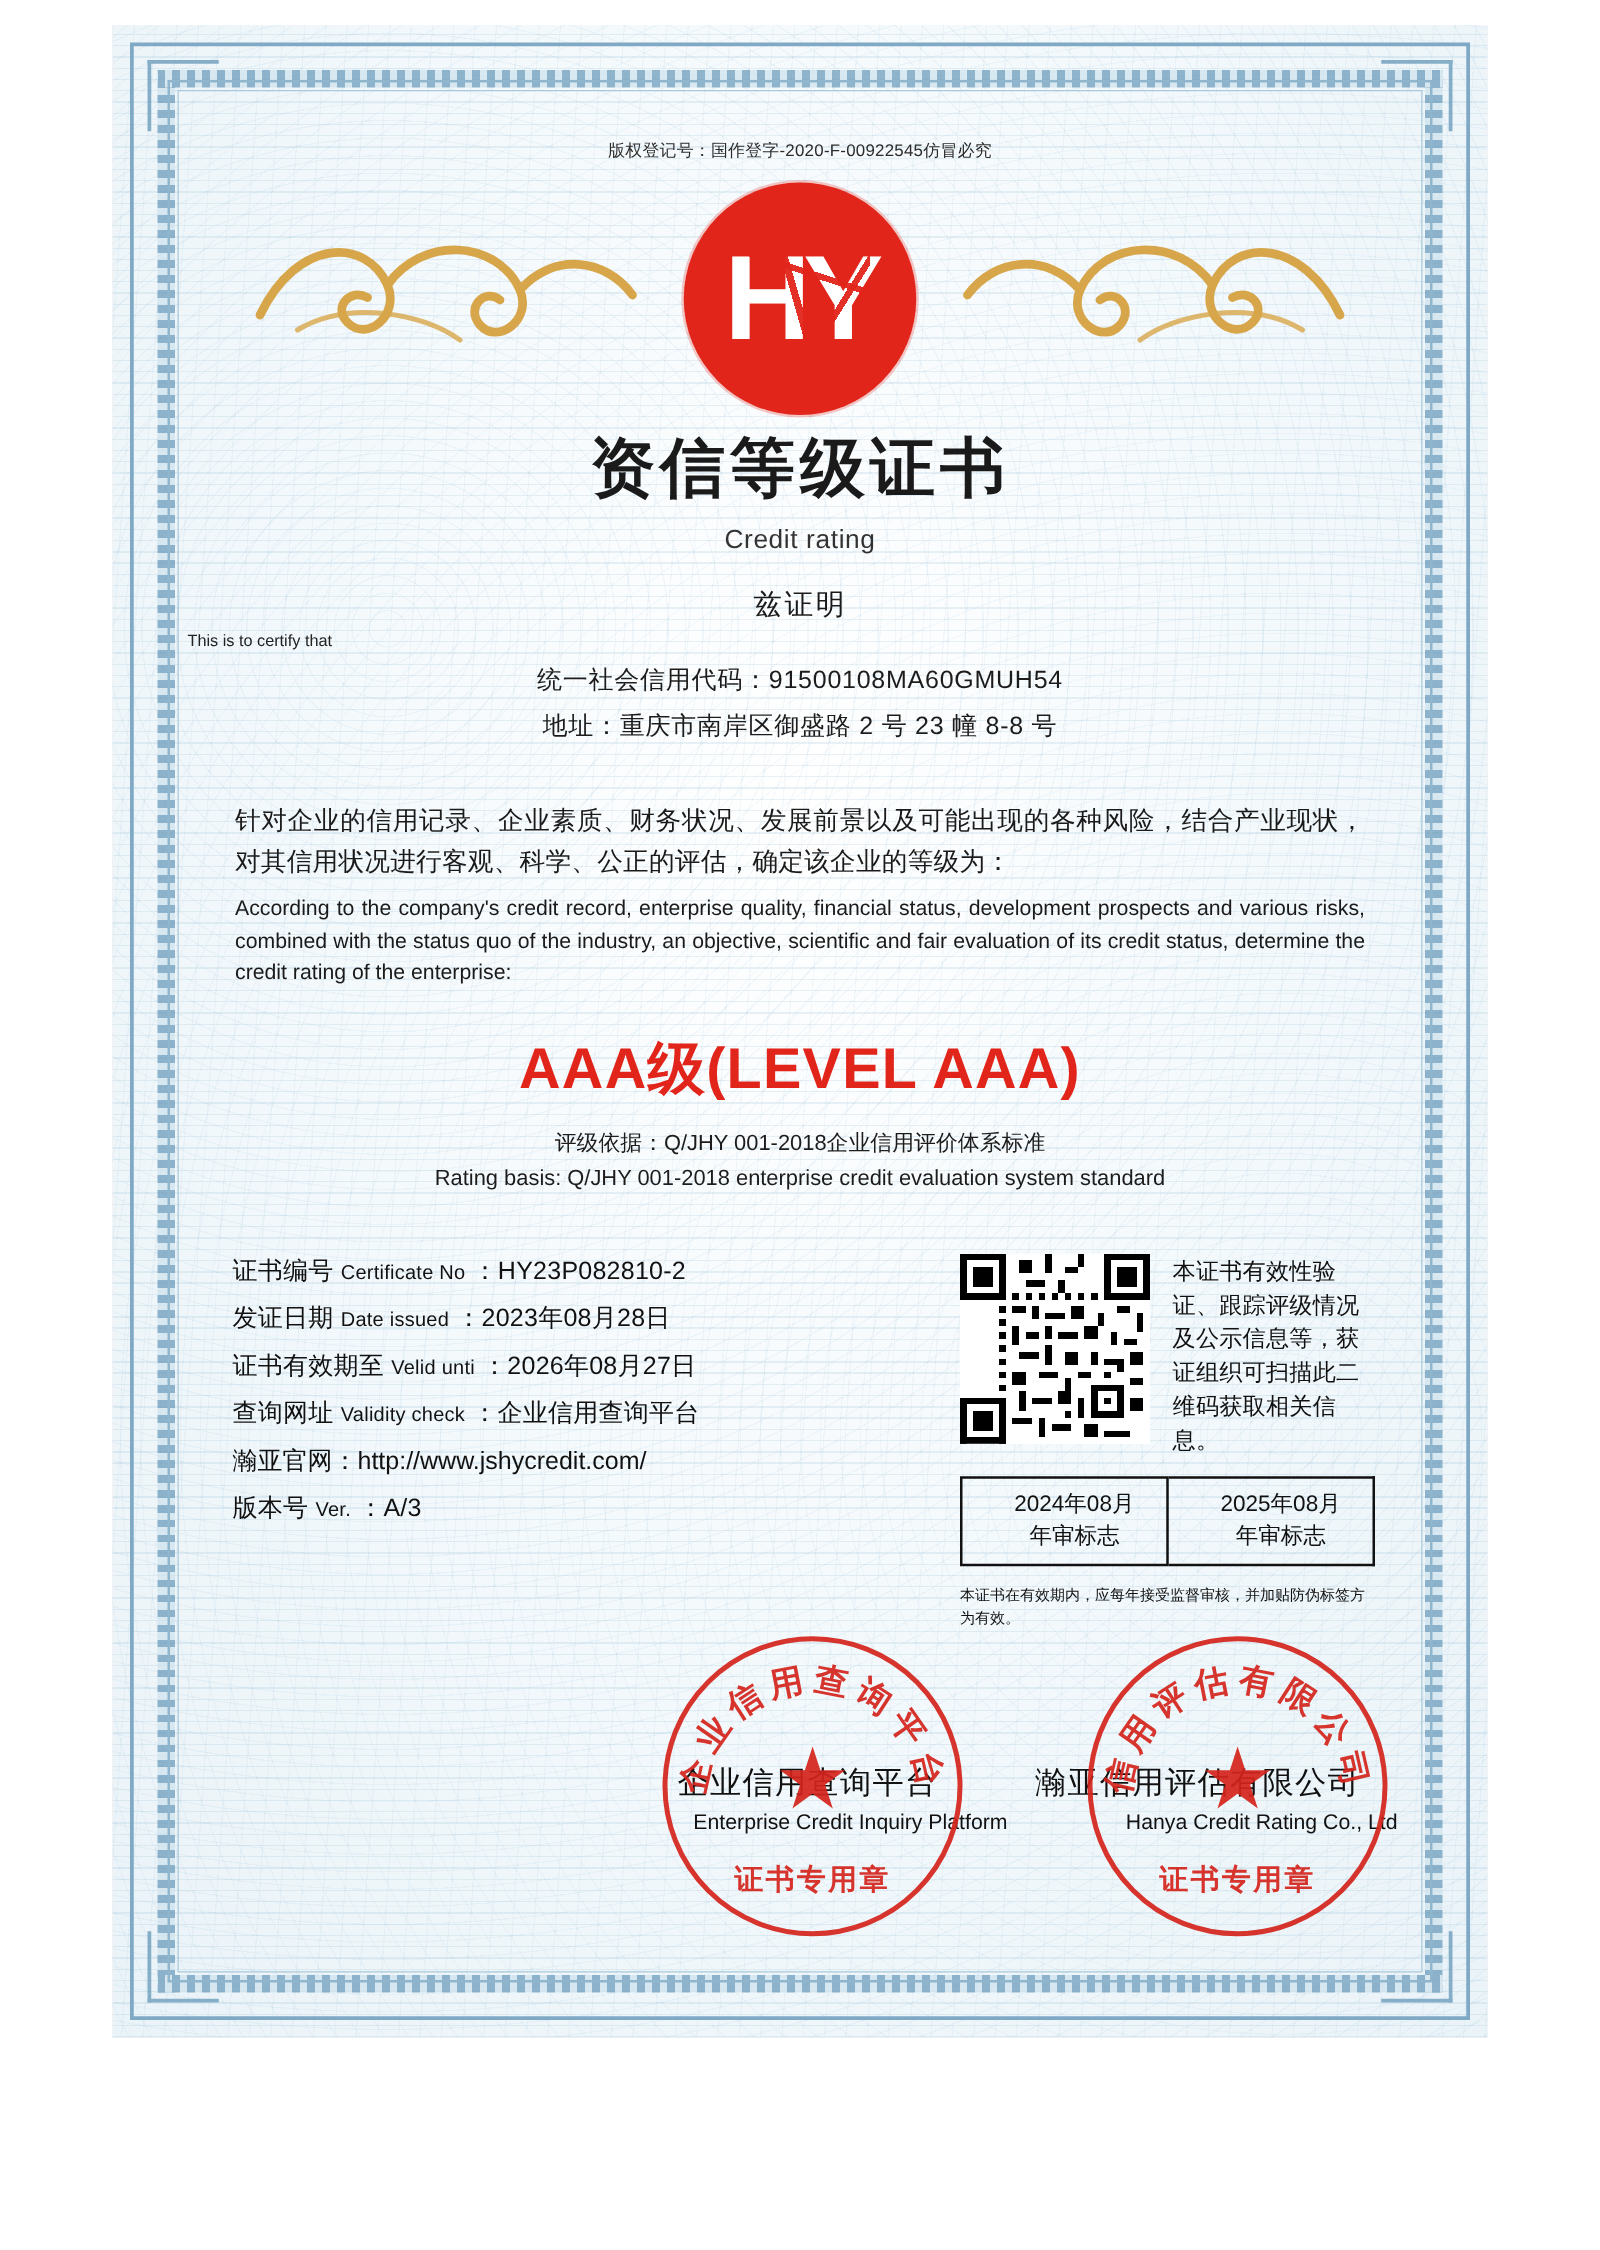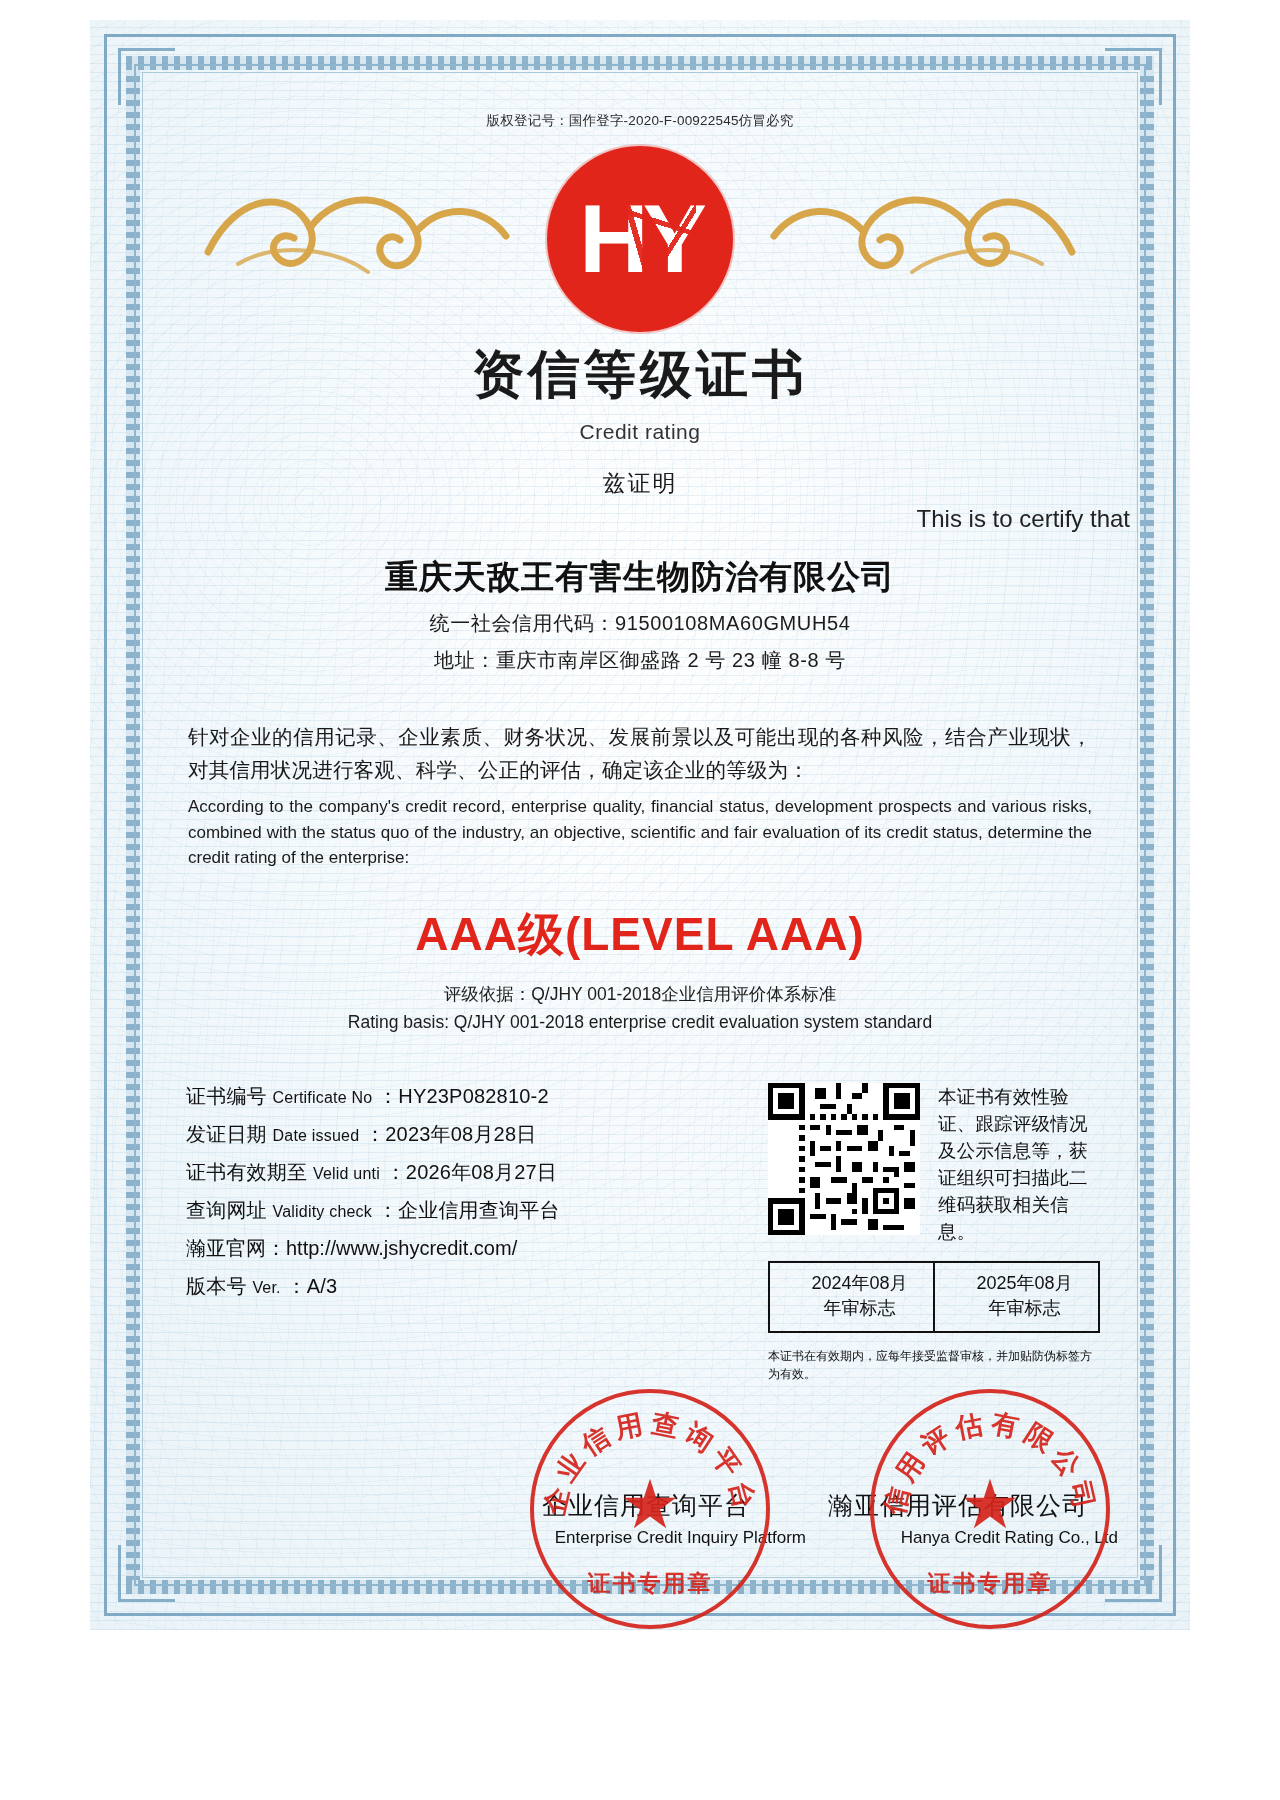--- a/index.html
+++ b/index.html
@@ -184,22 +184,22 @@
   }
 
   .certify-cn {
     text-align: center;
     font-size: 23px;
     color: #1a1a1a;
     margin-top: 24px;
     letter-spacing: 2px;
   }
   .certify-en {
-    text-align: right;
-    font-size: 24px;
+    text-align: left;
+    font-size: 13px;
     color: #222;
     margin-top: 6px;
   }
 
   .company-name {
     text-align: center;
     font-size: 33px;
     font-weight: bold;
     color: #111;
     margin-top: 22px;
@@ -420,21 +420,20 @@
         <div class="logo-crack"></div>
       </div>
     </div>
 
     <div class="title-cn">资信等级证书</div>
     <div class="title-en">Credit rating</div>
 
     <div class="certify-cn">兹证明</div>
     <div class="certify-en">This is to certify that</div>
 
-    <div class="company-name">重庆天敌王有害生物防治有限公司</div>
     <div class="company-line">统一社会信用代码：91500108MA60GMUH54</div>
     <div class="company-line">地址：重庆市南岸区御盛路 2 号 23 幢 8-8 号</div>
 
     <div class="body-block">
       <div class="body-cn">针对企业的信用记录、企业素质、财务状况、发展前景以及可能出现的各种风险，结合产业现状，对其信用状况进行客观、科学、公正的评估，确定该企业的等级为：</div>
       <div class="body-en">According to the company's credit record, enterprise quality, financial status, development prospects and various risks, combined with the status quo of the industry, an objective, scientific and fair evaluation of its credit status, determine the credit rating of the enterprise:</div>
     </div>
 
     <div class="level">AAA级(LEVEL AAA)</div>
     <div class="basis-cn">评级依据：Q/JHY 001-2018企业信用评价体系标准</div>

